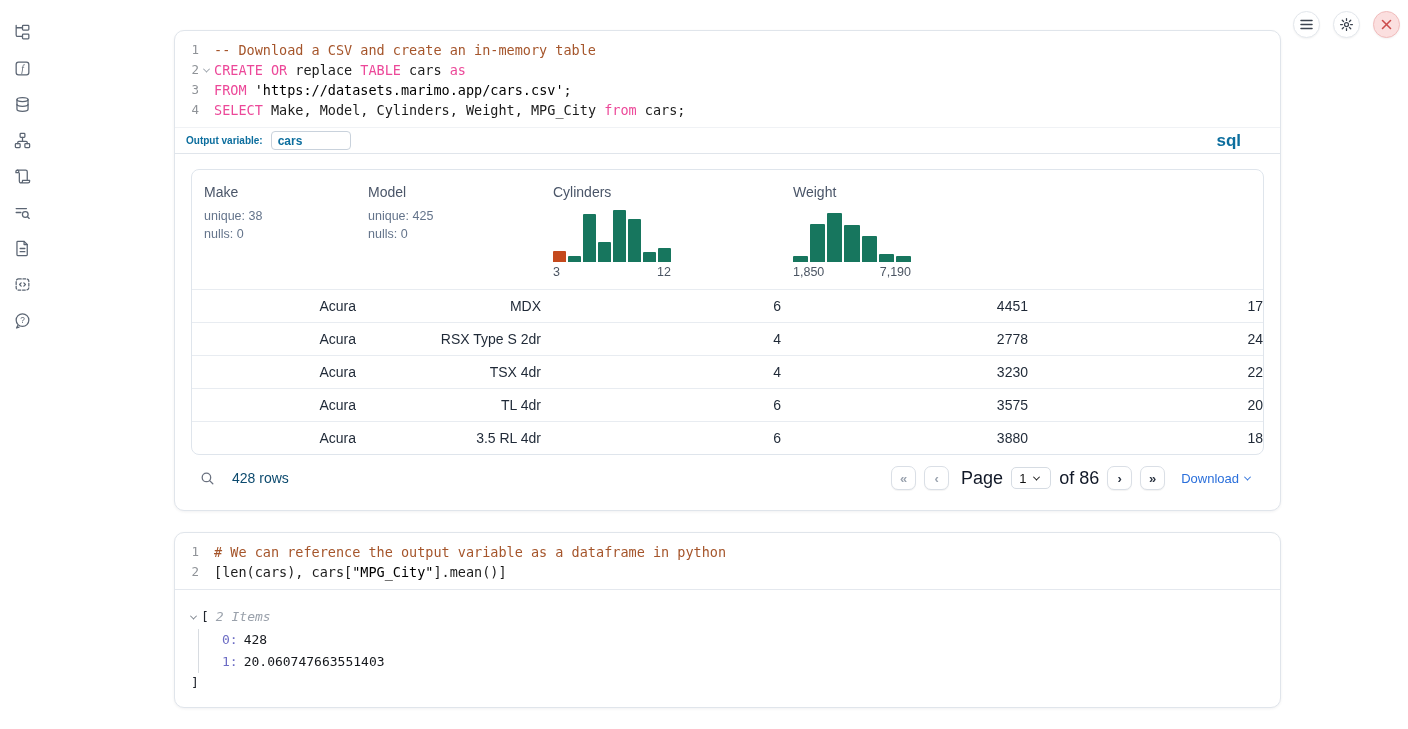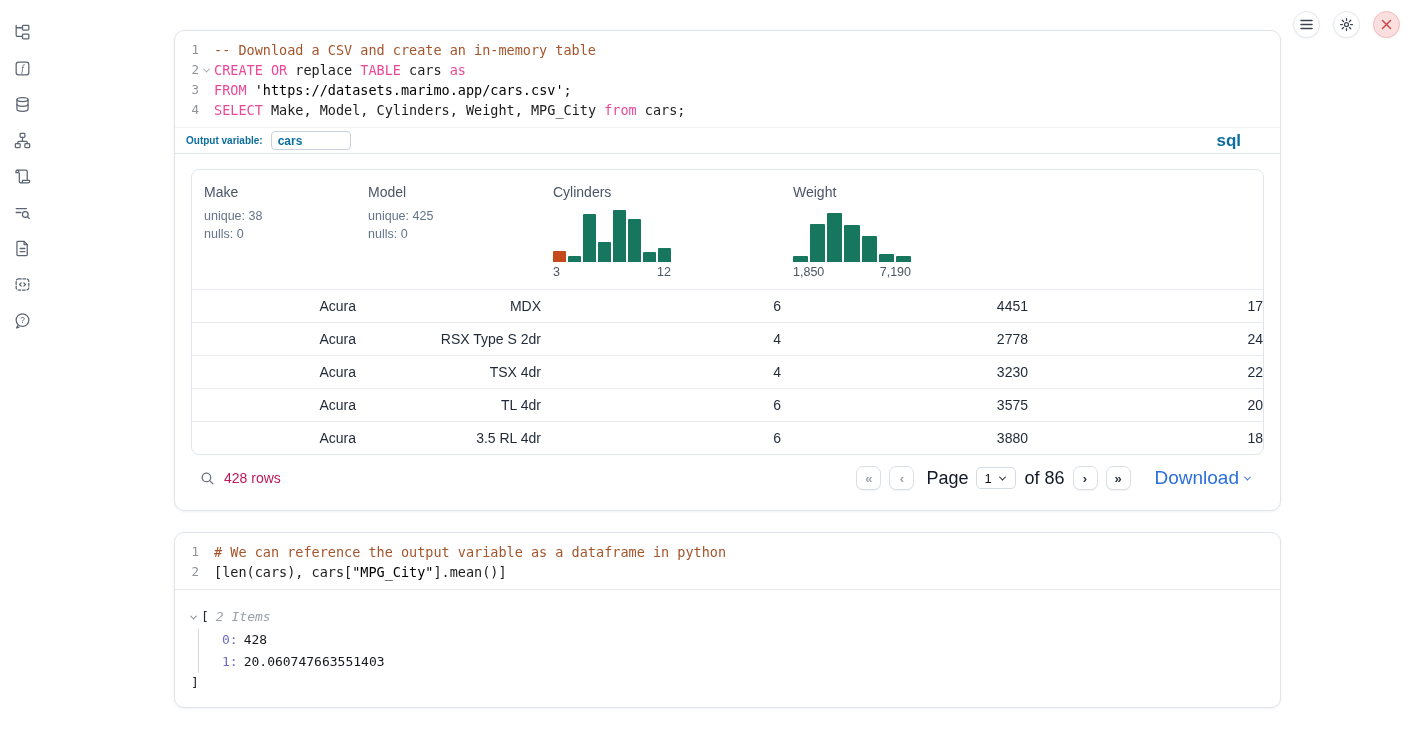--- a/index.html
+++ b/index.html
@@ -56,32 +56,32 @@
   .bar { flex:1; border-radius:1px 1px 0 0; }
   .hist-axis { width:118px; display:flex; justify-content:space-between;
     font-size:12.5px; color:#4b5563; margin-top:3px; }
   .tr { border-top:1px solid #e8ecf1; height:33px; align-items:center;text-align:right; }
   .td { padding-left:12px; font-size:14px; color:#1f2937; }
 
   
   .t-footer { display:flex; align-items:center; height:40px; margin-top:3px; padding:0 6px 0 8px; }
   .search-ic { width:17px; height:17px; color:#6b7280; display:flex; }
   .search-ic svg { width:17px; height:17px; }
-  .rowcount { margin-left:8px; font-size:14px; color:#be185d; }
+  .rowcount { margin-left:16px; font-size:14px; color:#0c4a6e; }
   .pager { margin-left:auto; display:flex; align-items:center; gap:8px; }
   .pbtn { width:25px; height:24px; border:1px solid #dadfe6; border-radius:7px; background:#fff;
     box-shadow:0 1px 1px rgba(0,0,0,.05); display:flex; align-items:center; justify-content:center;
     font-size:13px; font-weight:bold; color:#2b3442; cursor:pointer; }
   .pbtn.muted { color:#9aa3af; }
   .page-label, .of-label { font-size:18px; color:#111827; }
   .page-label { margin-left:4px; }
   .page-select { height:22px; min-width:40px; border:1px solid #d6dce3; border-radius:5px;
     display:flex; align-items:center; padding:0 7px; gap:8px; font-size:13px; color:#111;
     background:#fff; cursor:pointer; }
-  .download { margin-left:24px; margin-right:8px; color:#2a6fdb; font-size:19px;
+  .download { margin-left:16px; margin-right:8px; color:#2a6fdb; font-size:13px;
     display:flex; align-items:center; gap:6px; cursor:pointer; }
   .chev { width:6px; height:6px; border-right:1.6px solid currentColor;
     border-bottom:1.6px solid currentColor; display:inline-block;
     transform:rotate(45deg) translate(-1px,-1px); }
   .chev.sm { width:5px; height:5px; }
 
   
   .py-code { border-bottom:1px solid #e4e8ee; }
   .tree-output { padding:17px 16px 14px 16px;
     font-family:"DejaVu Sans Mono", monospace; font-size:13px; color:#22262e; }

